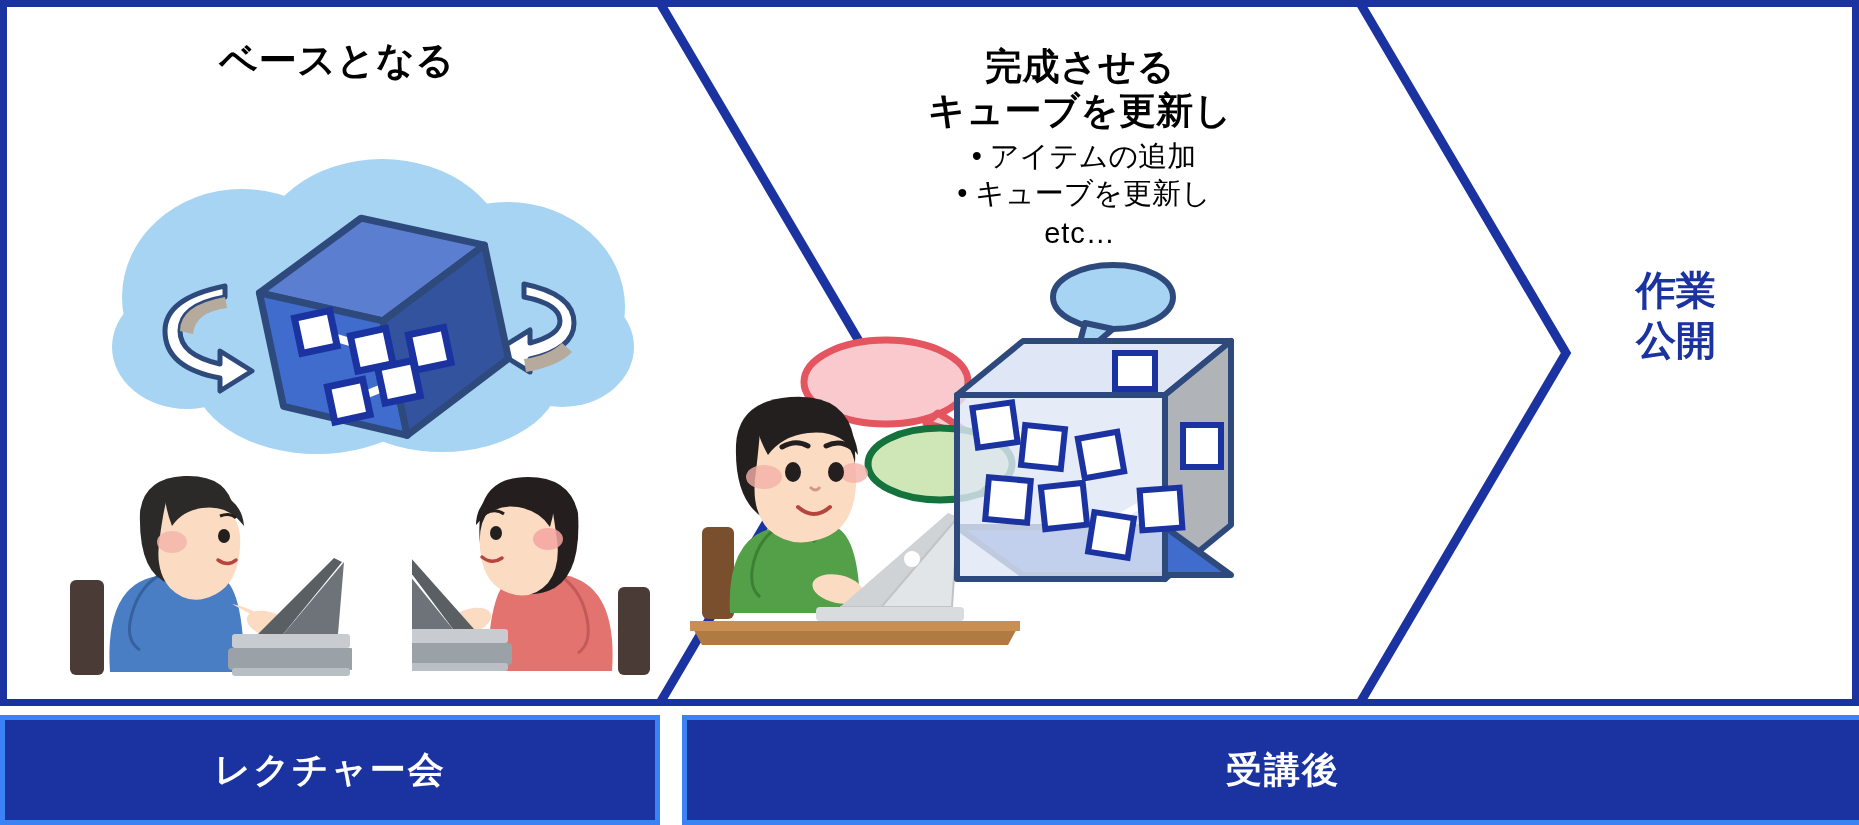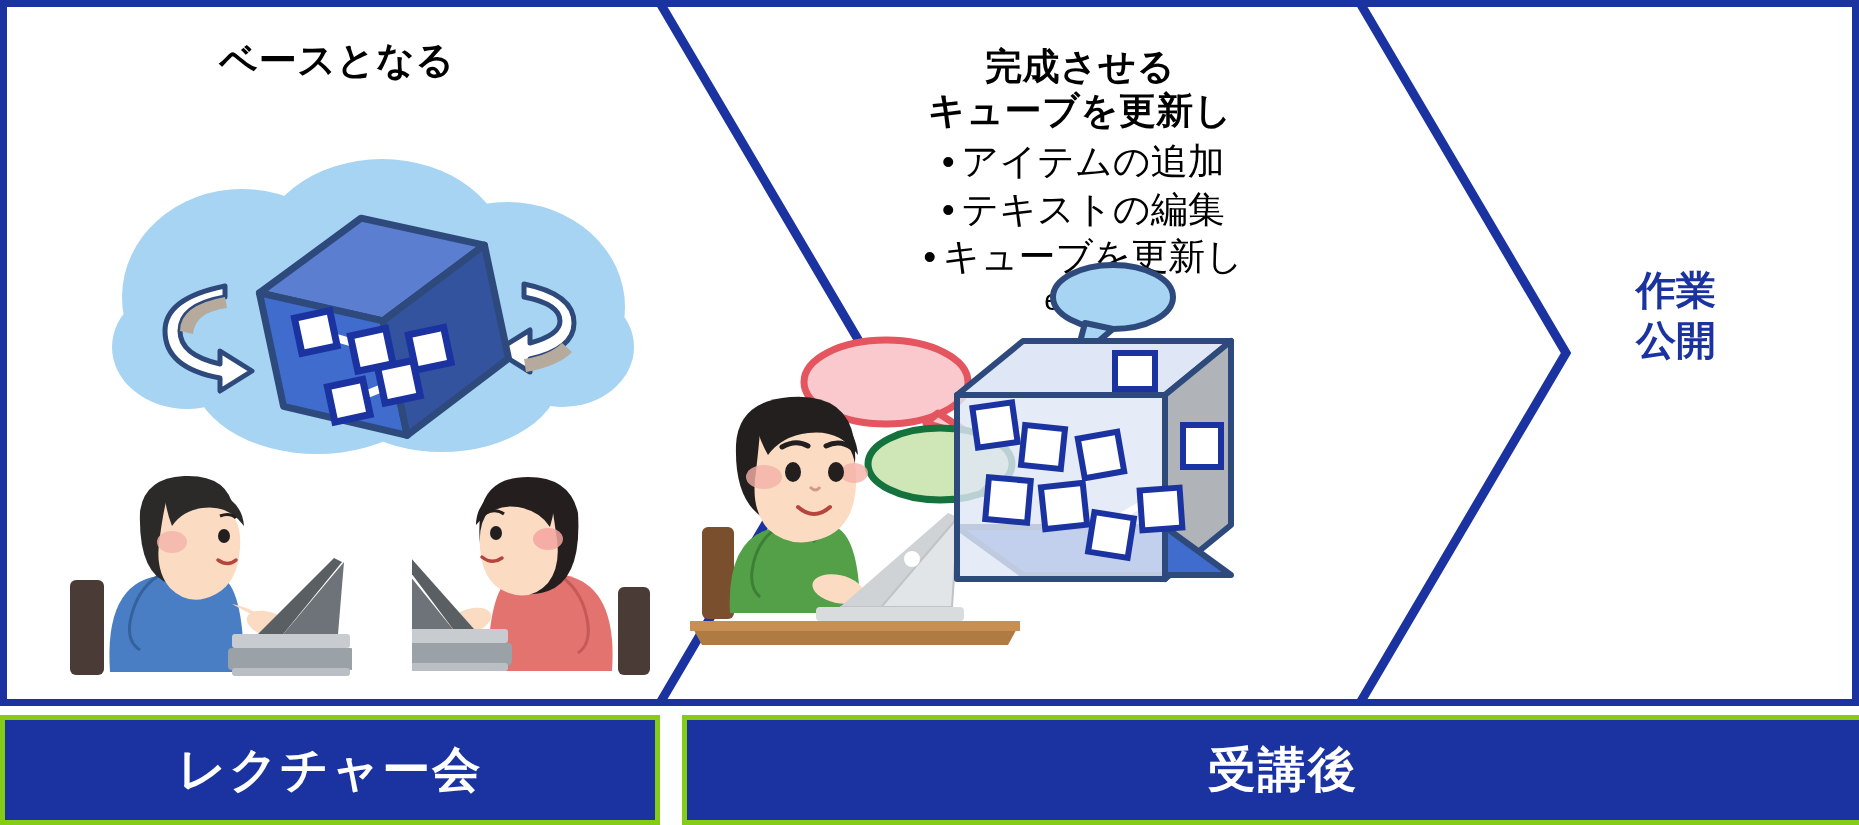--- a/index.html
+++ b/index.html
@@ -35,40 +35,40 @@
     color:#000000;
     line-height:1.18;
     letter-spacing:0.5px;
   }
   #p1-title{font-size:38px;padding-top:31px;}
   #p2-title{font-size:37px;padding-top:38px;}
 
   .bullets{
     margin:6px 0 4px 0;padding:0;list-style:none;
     text-align:center;
-    font-size:37px;color:#000;line-height:1.28;
+    font-size:29px;color:#000;line-height:1.28;
   }
   .bullets li{white-space:nowrap;}
   .bullets li .dot{display:inline-block;width:26px;text-align:center;}
   .etc{font-size:29px;text-align:center;margin-top:1px;letter-spacing:1px;}
 
   #p3-title{
     font-size:40px;font-weight:bold;color:#1b33a0;
     text-align:center;line-height:1.25;
     position:absolute;left:0;right:0;top:258px;
   }
 
   
   .botbar{
     position:absolute;bottom:0;height:110px;
     background:#1b33a0;
-    border:5px solid #84cc16;
+    border:5px solid #3b82f6;
     box-sizing:border-box;
     display:flex;align-items:center;justify-content:center;
-    color:#ffffff;font-weight:bold;font-size:48px;letter-spacing:2px;
+    color:#ffffff;font-weight:bold;font-size:36px;letter-spacing:2px;
   }
   #bar-left{left:0;width:660px;}
   #bar-right{left:682px;width:1202px;}
 
   
   .illus{position:absolute;}
 </style>
 </head>
 <body>
 
@@ -171,21 +171,20 @@
 
   <div class="panel" id="panel2">
 
     <div class="title" id="p2-title">
       <div>完成させる</div>
       <div>キューブを更新し</div>
     </div>
 
     <ul class="bullets">
       <li><span class="dot">•</span><span>アイテムの追加</span></li>
-      <li><span class="dot">•</span><span>テキストの編集</span></li>
       <li><span class="dot">•</span><span>キューブを更新し</span></li>
     </ul>
     <div class="etc">etc…</div>
 
     <svg class="illus" style="left:10px;top:320px;" width="330" height="330" viewBox="0 0 330 330">
 
       <g>
         <ellipse cx="196" cy="55" rx="82" ry="42" fill="#f9c9cd" stroke="#e4555f" stroke-width="7"></ellipse>
         <polygon points="248,86 288,112 236,96" fill="#f9c9cd" stroke="#e4555f" stroke-width="7" stroke-linejoin="round"></polygon>
       </g>

